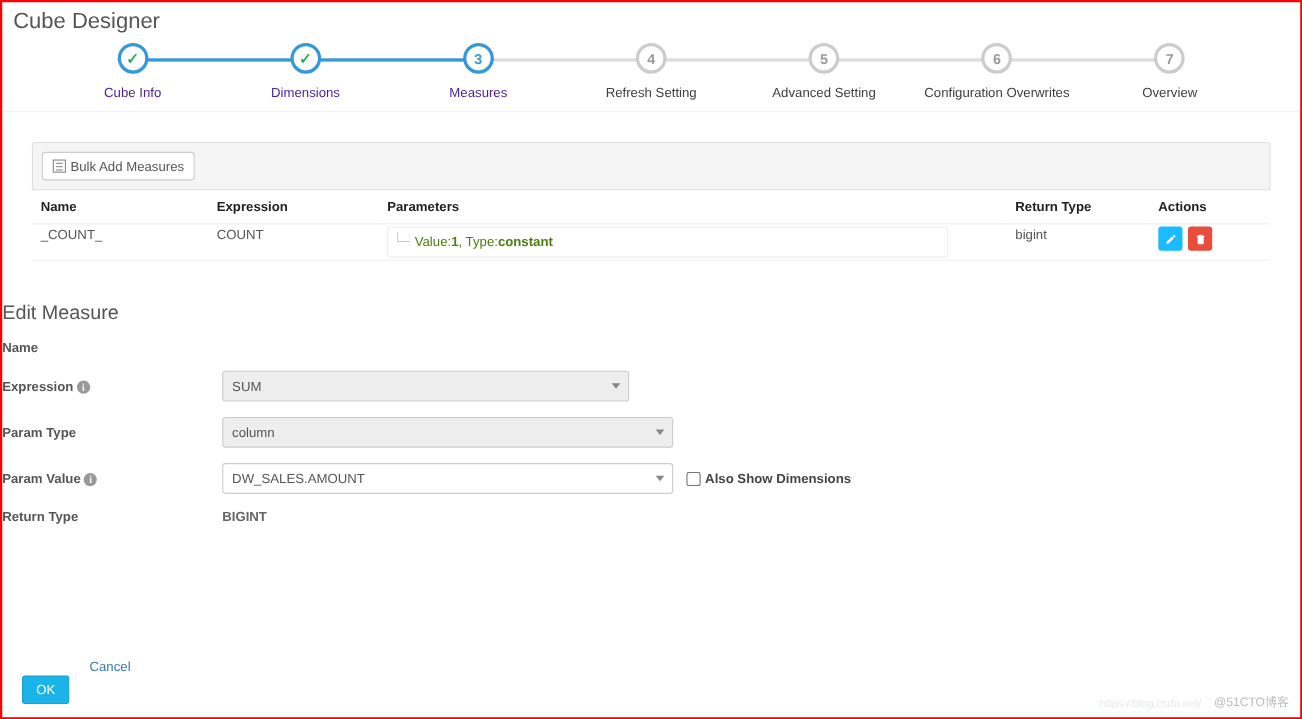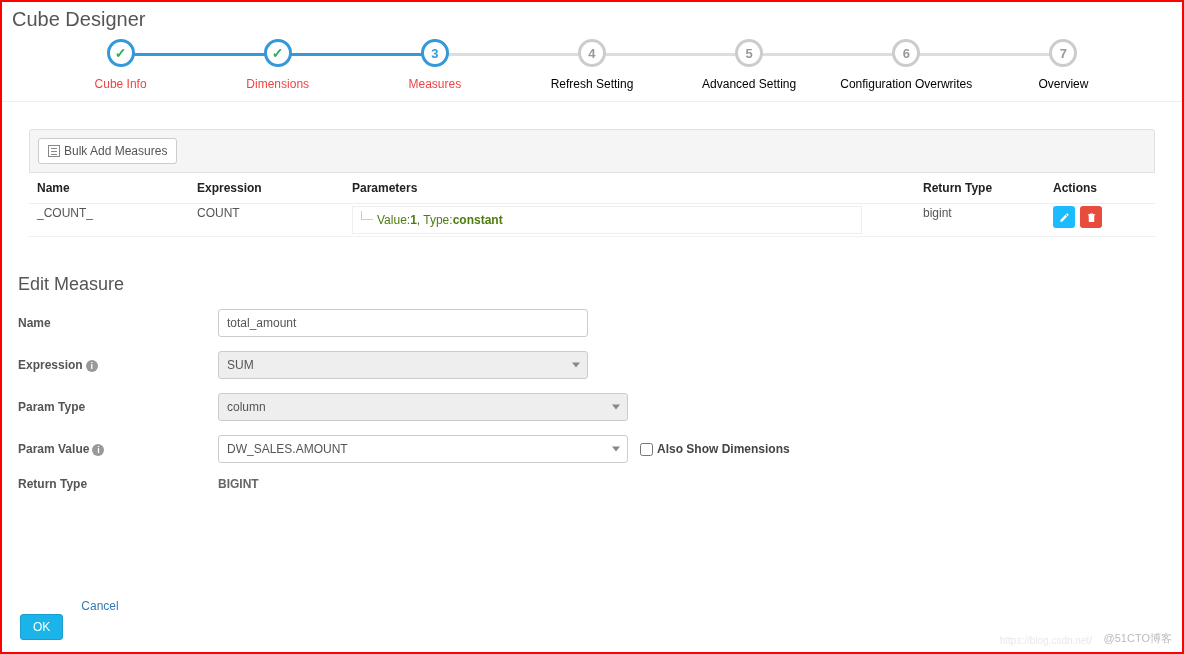--- a/index.html
+++ b/index.html
@@ -2,38 +2,38 @@
 <html><head>
 <meta charset="utf-8">
 <style>
 *{box-sizing:border-box;margin:0;padding:0;}
 body{font-family:"Helvetica Neue",Helvetica,Arial,sans-serif;font-size:13px;color:#333;background:#fff;border:2px solid red;width:1184px;height:654px;position:relative;}
 .page-title{font-size:20px;font-weight:400;color:#555;padding:6px 10px 8px;}
 .stepper{display:flex;justify-content:space-between;align-items:flex-start;padding:0 40px 10px;position:relative;border-bottom:1px solid #eee;}
 .step{flex:1;text-align:center;position:relative;}
 .step-circle{width:28px;height:28px;border-radius:50%;border:3px solid #ccc;background:#fff;color:#999;font-weight:700;display:inline-flex;align-items:center;justify-content:center;position:relative;z-index:2;font-size:13px;}
 .step.done .step-circle,.step.active .step-circle{border-color:#3498db;color:#3498db;}
-.step-label{margin-top:10px;font-size:12px;color:#000000;}
-.step.done .step-label,.step.active .step-label{color:#ef4444;}
+.step-label{margin-top:10px;font-size:12px;color:#404040;}
+.step.done .step-label,.step.active .step-label{color:#4c1d95;}
 .step:not(:last-child)::after{content:"";position:absolute;top:14px;left:50%;width:100%;height:3px;background:#ddd;z-index:1;}
 .step.line-active:not(:last-child)::after{background:#3498db;}
 .check{color:#27ae60;font-size:14px;font-weight:900;}
 .table-area{margin:27px;}
 .toolbar{background:#f5f5f5;border:1px solid #e0e0e0;padding:8px;border-radius:3px 3px 0 0;}
 .btn{display:inline-flex;align-items:center;gap:4px;background:#fff;border:1px solid #ccc;border-radius:3px;padding:5px 9px;color:#555;cursor:pointer;font-size:12px;}
 .table{width:100%;border-collapse:collapse;}
 .table th{text-align:left;padding:8px;font-size:12px;border-bottom:1px solid #eee;color:#222;}
 .table td{padding:2px 8px;vertical-align:top;font-size:12px;color:#555;border-bottom:1px solid #f0f0f0;}
 .param-box{border:1px solid #eee;padding:6px 10px 6px 24px;position:relative;display:inline-block;min-width:510px;color:#4d7c0f;}
 .param-box::before{content:"";position:absolute;left:8px;top:12px;width:12px;height:1px;background:#ccc;}
 .param-box::after{content:"";position:absolute;left:8px;top:4px;width:1px;height:9px;background:#ccc;}
 .icon-btn{width:22px;height:22px;border-radius:3px;display:inline-flex;align-items:center;justify-content:center;color:#fff;cursor:pointer;font-size:11px;}
 .icon-btn.edit{background:#1abcff;}
 .icon-btn.del{background:#e74c3c;margin-left:2px;}
-.edit-section{padding:10px 16px;}
+.edit-section{padding:10px 0;}
 .edit-title{font-size:18px;font-weight:400;color:#555;margin-bottom:14px;}
 .form-row{display:flex;align-items:center;margin-bottom:14px;}
 .form-label{width:200px;font-size:12px;color:#555;font-weight:700;}
 .form-input,.form-select{width:370px;border:1px solid #ccc;border-radius:3px;padding:6px 8px;font-size:12px;color:#555;background:#fff;}
 .form-select{appearance:none;position:relative;}
 .select-wrap{position:relative;width:370px;display:inline-block;}
 .select-wrap::after{content:"";position:absolute;right:8px;top:50%;transform:translateY(-50%);width:0;height:0;border-left:4px solid transparent;border-right:4px solid transparent;border-top:5px solid #888;pointer-events:none;}
 .select-grey{background:#eee;}
 .checkbox-row{display:inline-flex;align-items:flex-end;margin-left:12px;font-size:12px;font-weight:700;color:#444;gap:4px;}
 .static-val{font-weight:700;color:#666;font-size:12px;}
@@ -128,21 +128,20 @@
       </tr>
     </tbody>
   </table>
 </div>
 
 <div class="edit-section">
   <div class="edit-title">Edit Measure</div>
 
   <div class="form-row">
     <div class="form-label">Name</div>
-    <input type="text" class="form-input" value="total_amount" style="">
   </div>
 
   <div class="form-row">
     <div class="form-label"><span>Expression</span><span class="info-ico">i</span></div>
     <div class="select-wrap"><select class="form-select select-grey"><option>SUM</option></select></div>
   </div>
 
   <div class="form-row">
     <div class="form-label">Param Type</div>
     <div class="select-wrap" style="width:410px;"><select class="form-select select-grey" style="width:410px;"><option>column</option></select></div>

